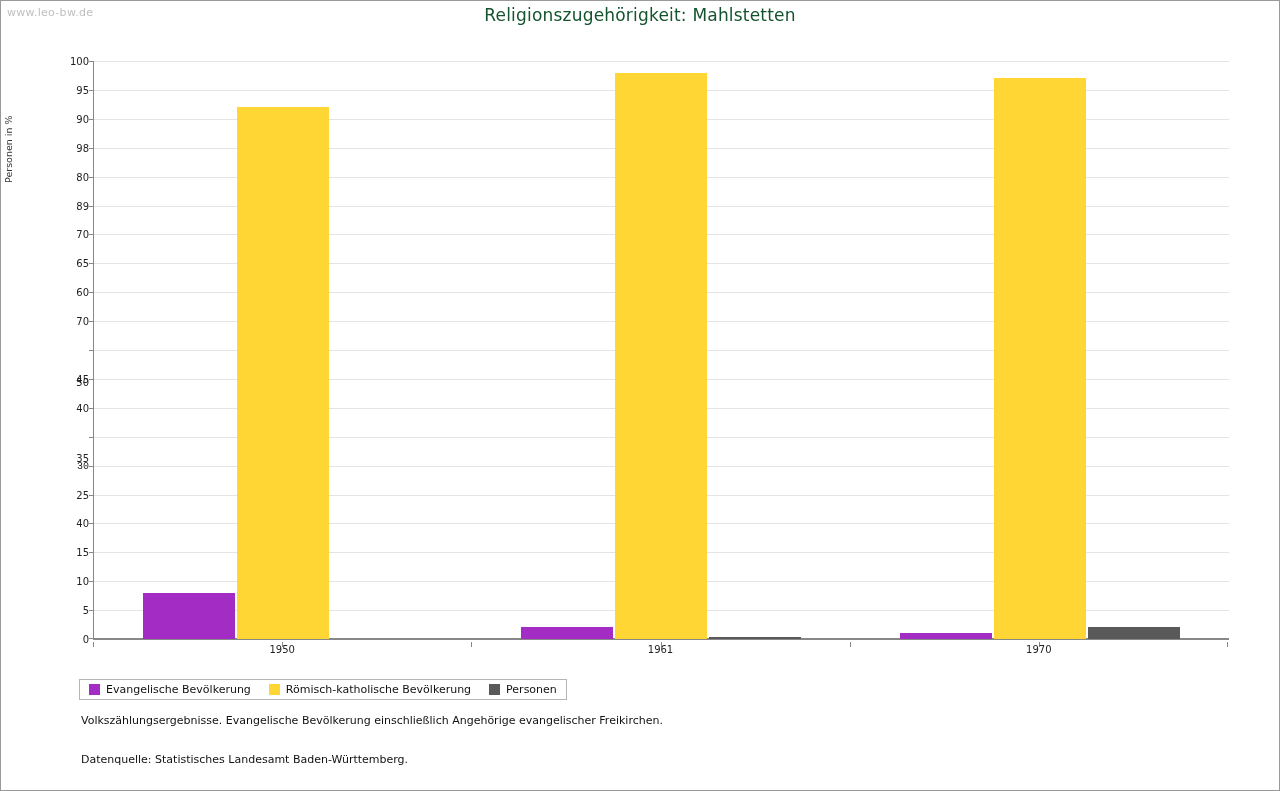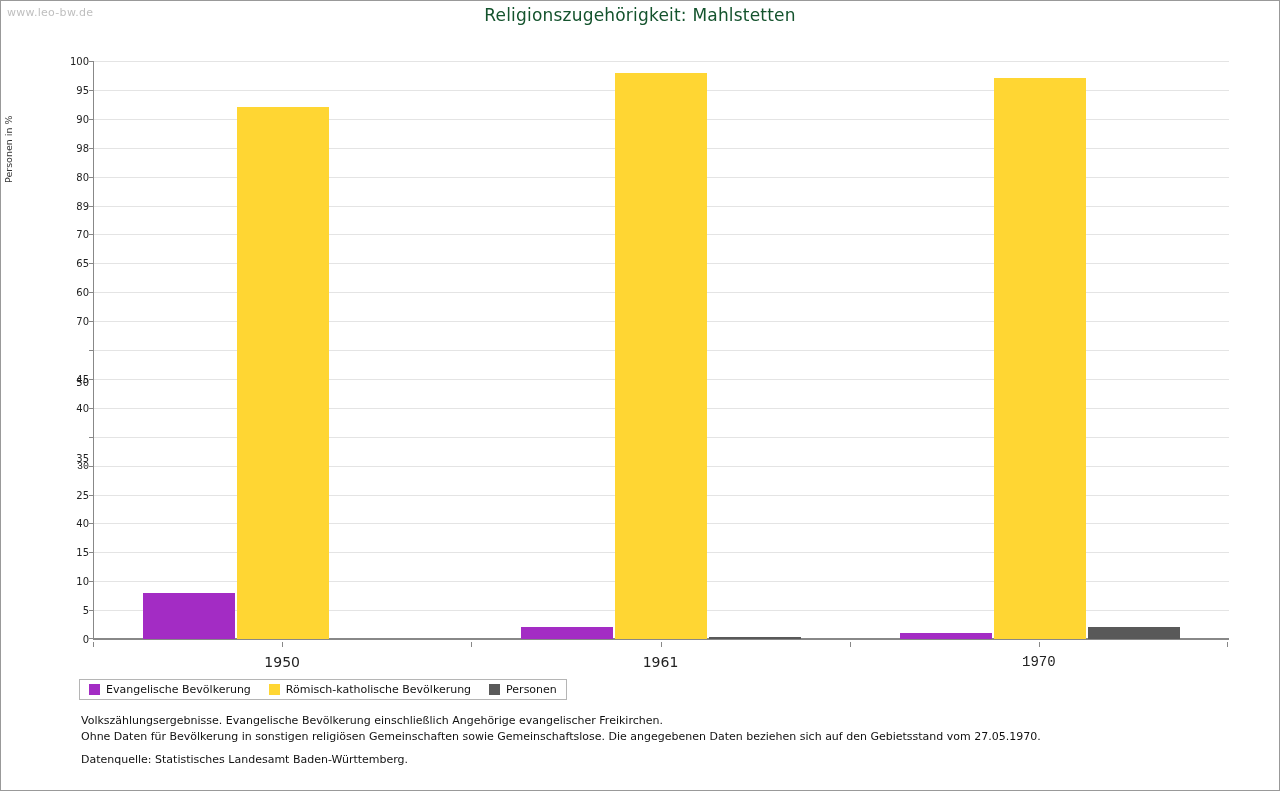--- a/index.html
+++ b/index.html
@@ -118,22 +118,22 @@
   }
   #xlabels {
     position: absolute;
     left: 92px;
     top: 641px;
     width: 1136px;
     height: 18px;
   }
   .xtick-label {
     position: absolute;
-    top: 12px;
-    font-size: 14px;
+    top: 2px;
+    font-size: 10px;
     color: #222222;
     transform: translateX(-50%);
     white-space: nowrap;
   }
 
   
   #legend {
     position: absolute;
     left: 78px;
     top: 678px;
@@ -275,21 +275,21 @@
         <div class="bar sonst" title="Sonstige 1970: 2 %" style="left: 237.167px; width: 92px; height: 11.56px; background: rgb(89, 89, 89);"></div>
       </div>
     </div>
 
   <div id="xlabels">
       <div class="xtick" style="left: 189.167px;"></div>
       <div class="xtick-label" style="left: 189.167px;">1950</div>
       <div class="xtick" style="left: 567.5px;"></div>
       <div class="xtick-label" style="left: 567.5px;">1961</div>
       <div class="xtick" style="left: 945.833px;"></div>
-      <div class="xtick-label" style="left: 945.833px; font-family: Liberation Mono, monospace;">1970</div>
+      <div class="xtick-label" style="left: 945.833px;">1970</div>
       <div class="xtick" style="left: 0px;"></div>
       <div class="xtick" style="left: 378.333px;"></div>
       <div class="xtick" style="left: 756.667px;"></div>
       <div class="xtick" style="left: 1134px;"></div>
     </div>
 
   <div id="legend">
       <div class="legend-item">
         <span class="swatch evang" style="background: rgb(163, 44, 196);"></span>
         <span>Evangelische Bevölkerung</span>
@@ -299,18 +299,17 @@
         <span>Römisch-katholische Bevölkerung</span>
       </div>
       <div class="legend-item">
         <span class="swatch sonst" style="background: rgb(89, 89, 89);"></span>
         <span>Personen</span>
       </div>
     </div>
 
   <div id="footnotes">
     <div>Volkszählungsergebnisse. Evangelische Bevölkerung einschließlich Angehörige evangelischer Freikirchen.</div>
-    <div>Ohne Daten für Bevölkerung in sonstigen religiösen Gemeinschaften sowie Gemeinschaftslose. Die angegebenen Daten beziehen sich auf den Gebietsstand vom 27.05.1970.</div>
   </div>
 
   <div id="source">Datenquelle: Statistisches Landesamt Baden-Württemberg.</div>
 
 </div>
 
 </body></html>

